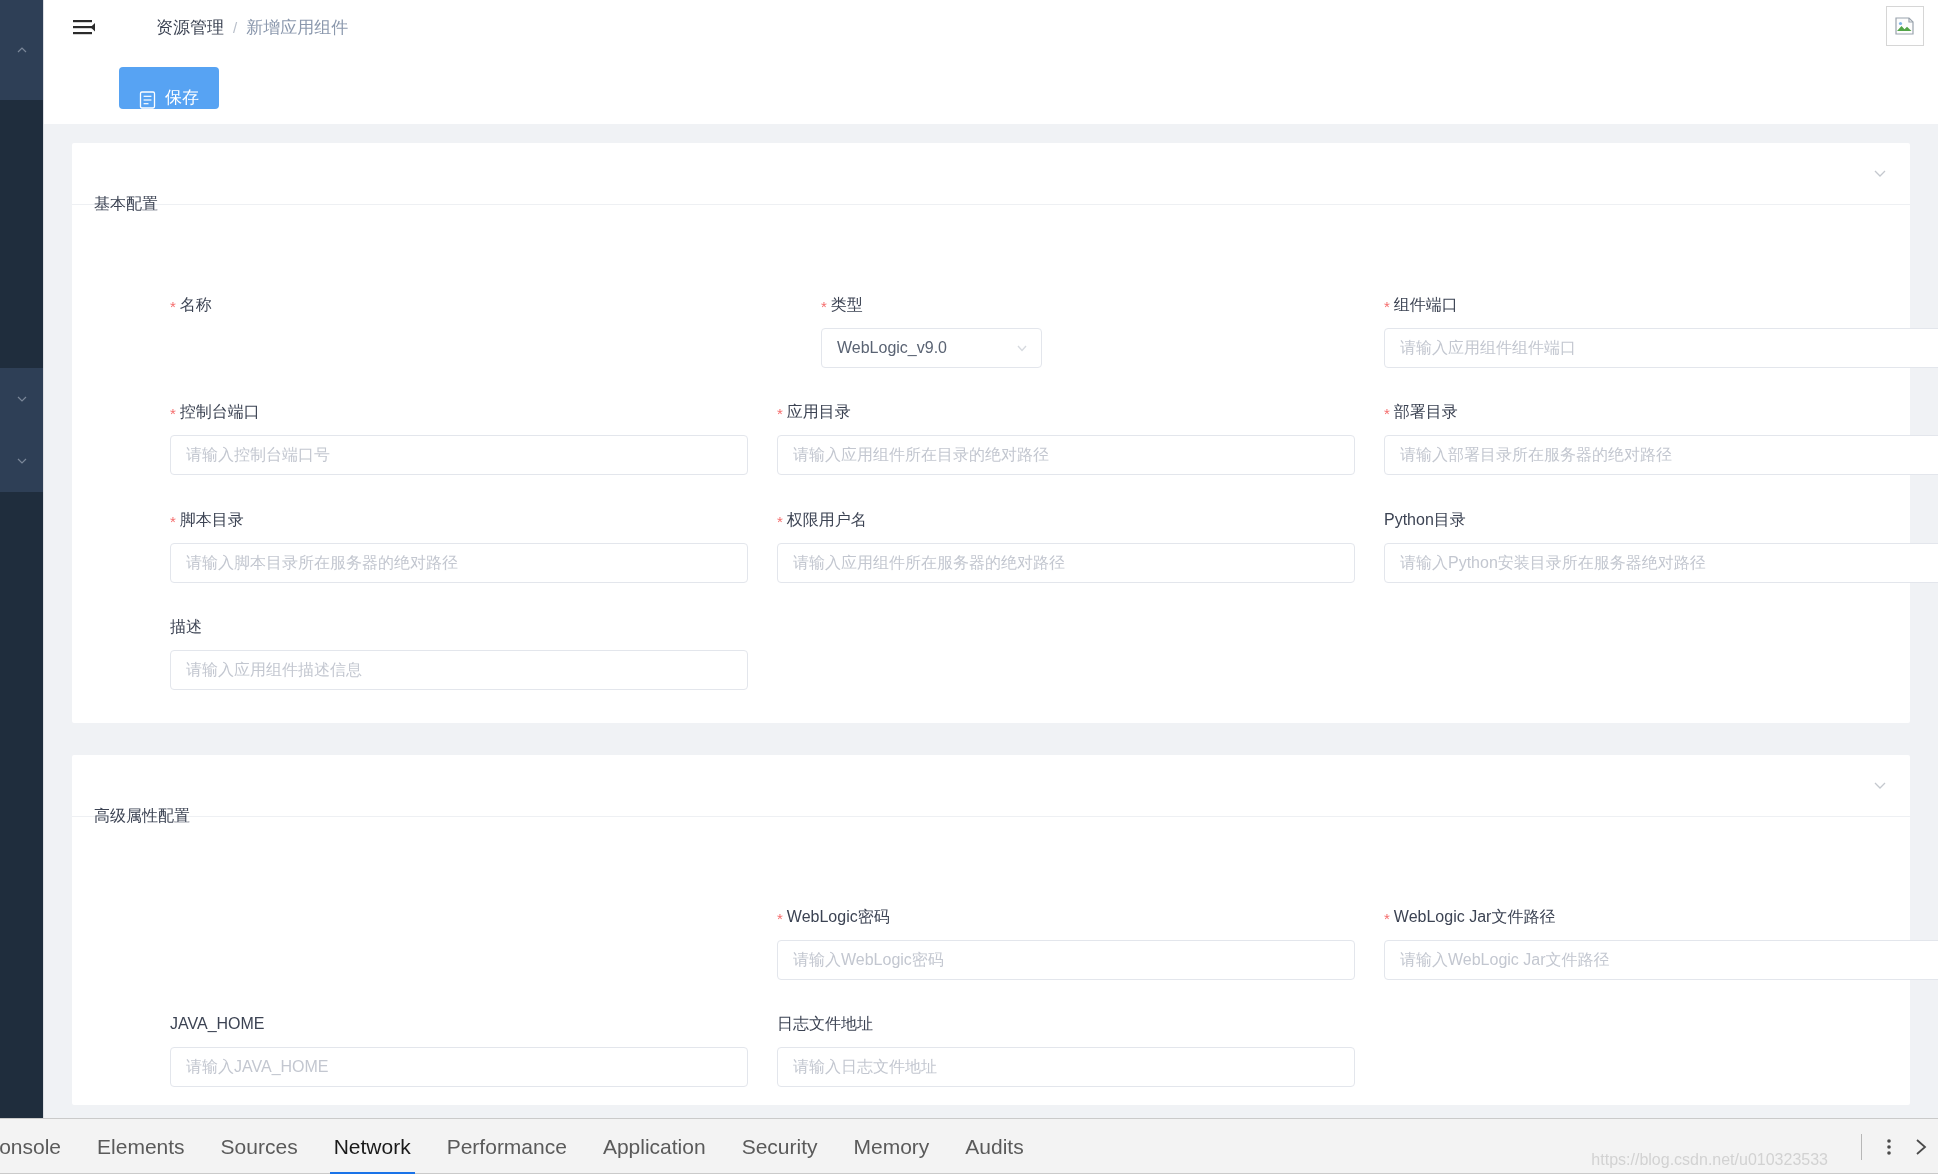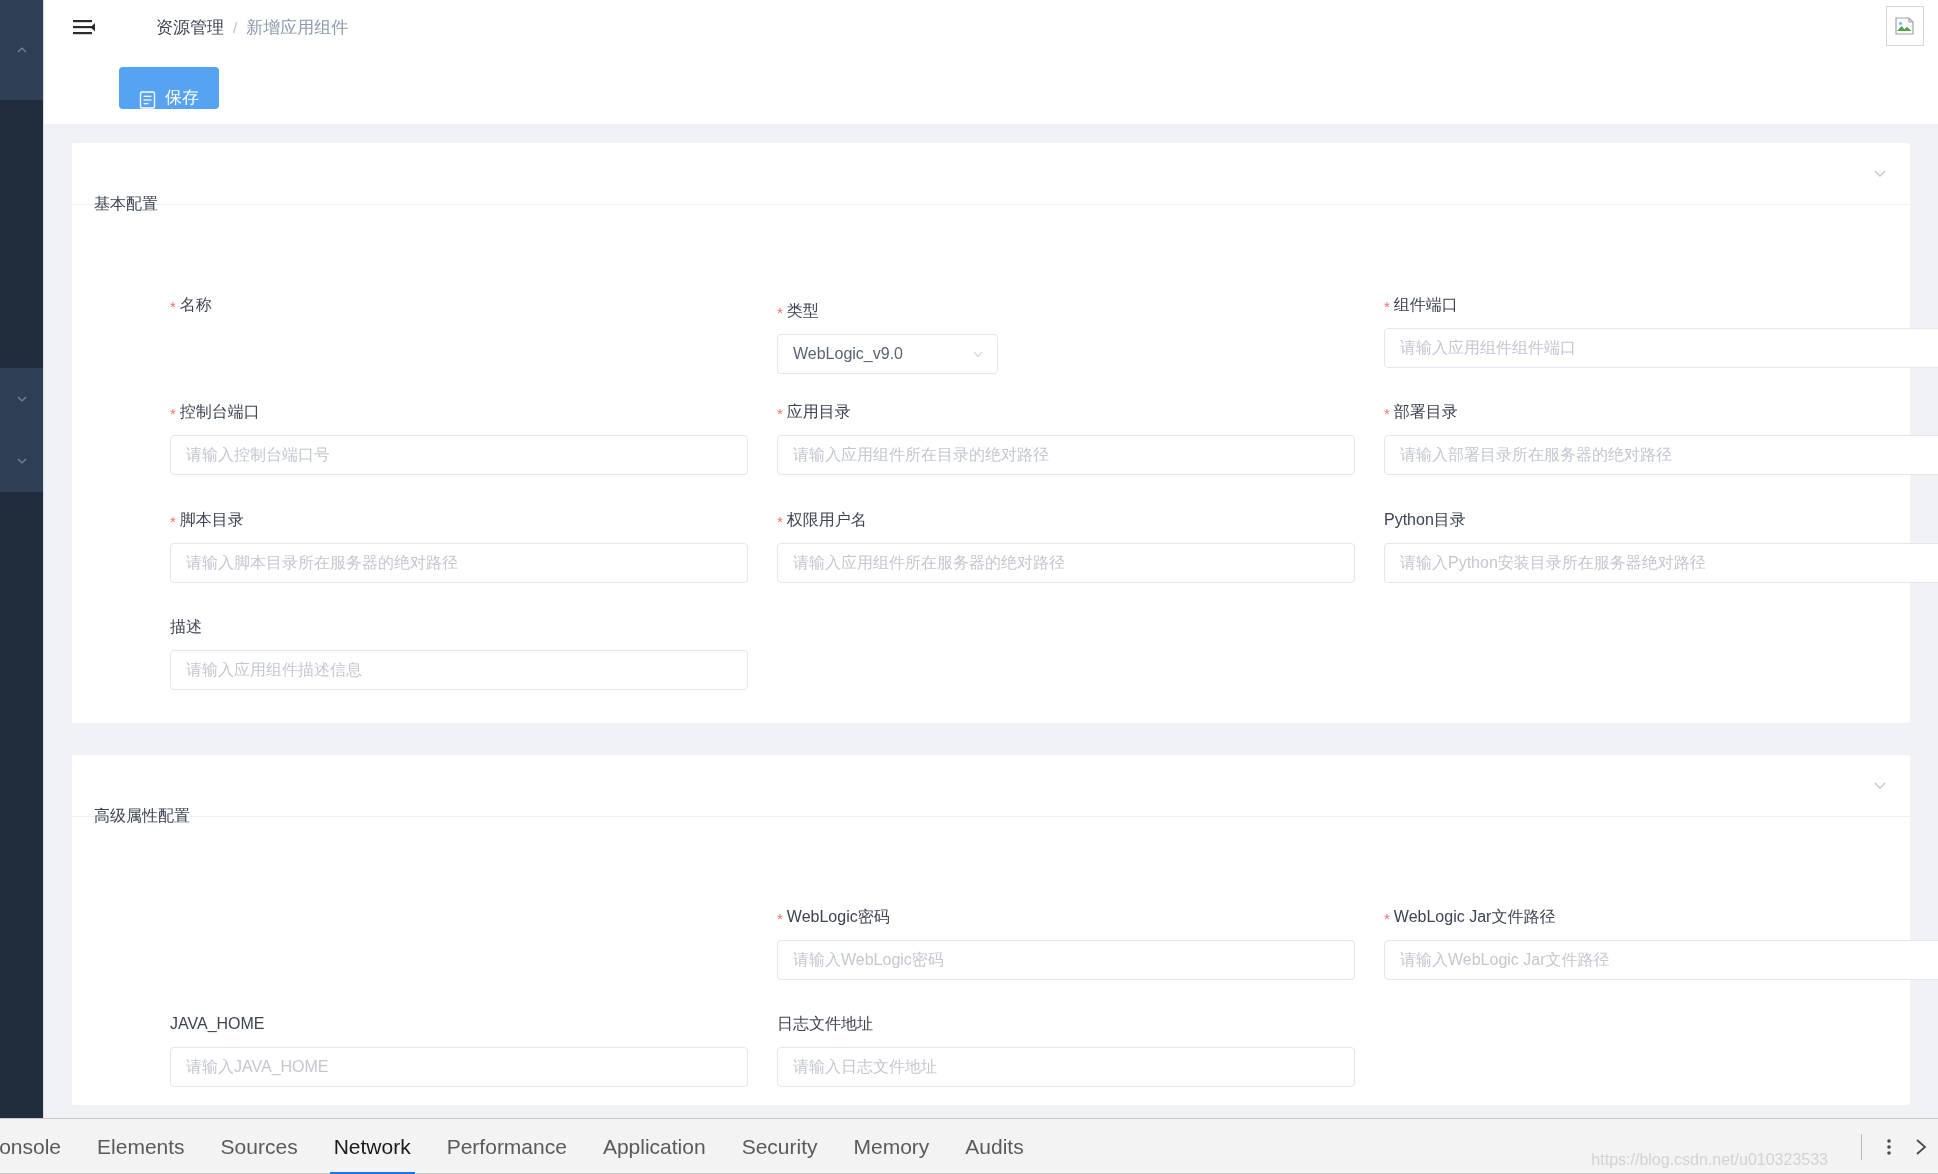--- a/index.html
+++ b/index.html
@@ -305,21 +305,21 @@
         </div>
       </div>
       <div class="card-body">
 
         <div class="field col1" style="top:90px; position:absolute;">
           <div class="field-label">
             <span class="req-star">*</span><span>名称</span>
           </div>
         </div>
 
-        <div class="field col2" style="top:96px; position:absolute;">
+        <div class="field col2" style="top:90px; position:absolute;margin-left:44px;">
           <div class="field-label">
             <span class="req-star">*</span><span>类型</span>
           </div>
           <div class="select-wrap">
             <div class="field-select">
               <span>WebLogic_v9.0</span>
             </div>
             <span class="select-caret">
               <svg viewBox="0 0 14 14">
                   <polyline points="3,5 7,9.5 11,5" fill="none" stroke="#9aa3b0" stroke-width="1.3"></polyline>

